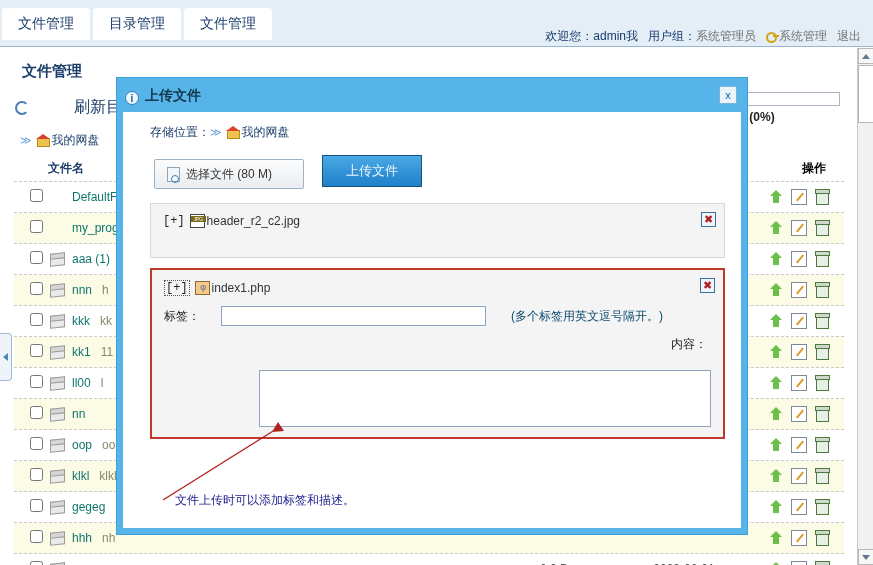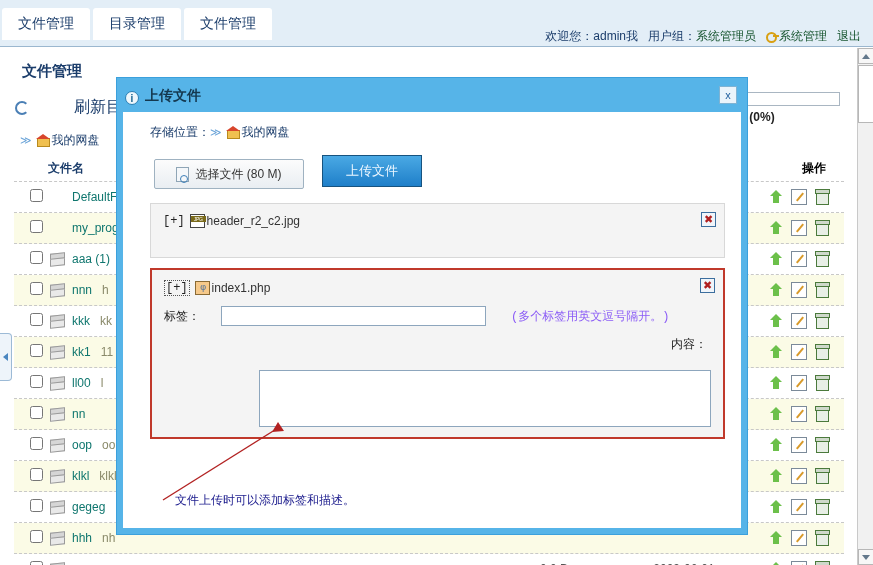--- a/index.html
+++ b/index.html
@@ -28,21 +28,21 @@
     background: #ffffff;
     border-radius: 3px 3px 0 0;
     margin-right: 3px;
     cursor: pointer;
     white-space: nowrap;
   }
   .userinfo {
     position: absolute; right: 12px; top: 28px;
     font-size: 12px; color: #1b3d6b; white-space: nowrap;
   }
-  .userinfo a { color: #14532d; text-decoration: none; text-align: right; }
+  .userinfo a { color: #737373; text-decoration: none; text-align: right; }
   .userinfo .sep { display: inline-block; width: 10px; }
   .keyicon { display:inline-block; width:13px; height:11px; vertical-align:-1px; position:relative; }
   .keyicon::before{
     content:""; position:absolute; left:0; top:2px; width:7px; height:7px;
     border:2px solid #d8a013; border-radius:50%;
   }
   .keyicon::after{
     content:""; position:absolute; left:7px; top:5px; width:6px; height:2px; background:#d8a013;
   }
 
@@ -195,21 +195,21 @@
     position:absolute; left:6px; top:34px; width:618px; height:416px;
     background:#fff; overflow:hidden;padding-left:11px;
   }
 
   .store-row{ padding:12px 0 0 16px; font-size:12px; color:#1b3d6b; white-space:nowrap;}
   .btn-row{ padding:12px 0 0 20px; display:flex; align-items:center; gap:18px;}
   .btn-choose{
     height:30px; min-width:150px; padding:0 12px;
     background:linear-gradient(#fcfcfc,#e9eef2);
     border:1px solid #9fb2c1; border-radius:2px;
-    display:flex; align-items:center; justify-content:center;
+    display:flex; align-items:center; 
     font-size:12px; color:#333; cursor:pointer; white-space:nowrap;margin-top:6px;
   }
   .doc-icon{ display:inline-block;width:13px;height:15px;background:#f4f7fa;border:1px solid #8fa5b6;margin-right:6px;position:relative;flex:none;}
   .doc-icon::after{content:"";position:absolute;left:3px;top:7px;width:6px;height:6px;border:1px solid #3d7fb8;border-radius:50%;}
   .btn-upload{
     height:32px; width:100px;
     background:linear-gradient(#4aa9e4,#1f7fc9);
     border:1px solid #17537f;
     color:#eaf6ff; font-size:13px;
     display:flex;align-items:center;justify-content:center;
@@ -239,21 +239,21 @@
     text-align:center; line-height:13px; cursor:pointer;
   }
   .qitem.empty{ height:55px; }
 
   .frow{ display:flex; align-items:center; margin-top:10px; font-size:12px; color:#222;gap:17px; }
   .flabel{ width:40px; flex:none; white-space:nowrap; }
   .tag-input{
     width:265px; height:20px; border:1px solid #8da6bd; background:#fff; font-size:12px; padding:0 3px;
     font-family:"Liberation Sans", sans-serif;
   }
-  .hint{ margin-left:8px; color:#8b5cf6; white-space:nowrap;font-family:Liberation Mono, monospace; }
+  .hint{ margin-left:8px; color:#0c4a6e; white-space:nowrap; }
   .frow.content{ align-items:flex-end;flex-direction:column; }
   .content-area{
     width:452px; height:57px; border:1px solid #8da6bd; background:#fff; resize:none;
     font-size:12px; font-family:"Liberation Sans", sans-serif;
   }
 
   
   .annot{
     position:absolute; left:52px; top:380px; width:520px; height:30px;
     font-size:12px; color:#1a1a8c; white-space:nowrap;

